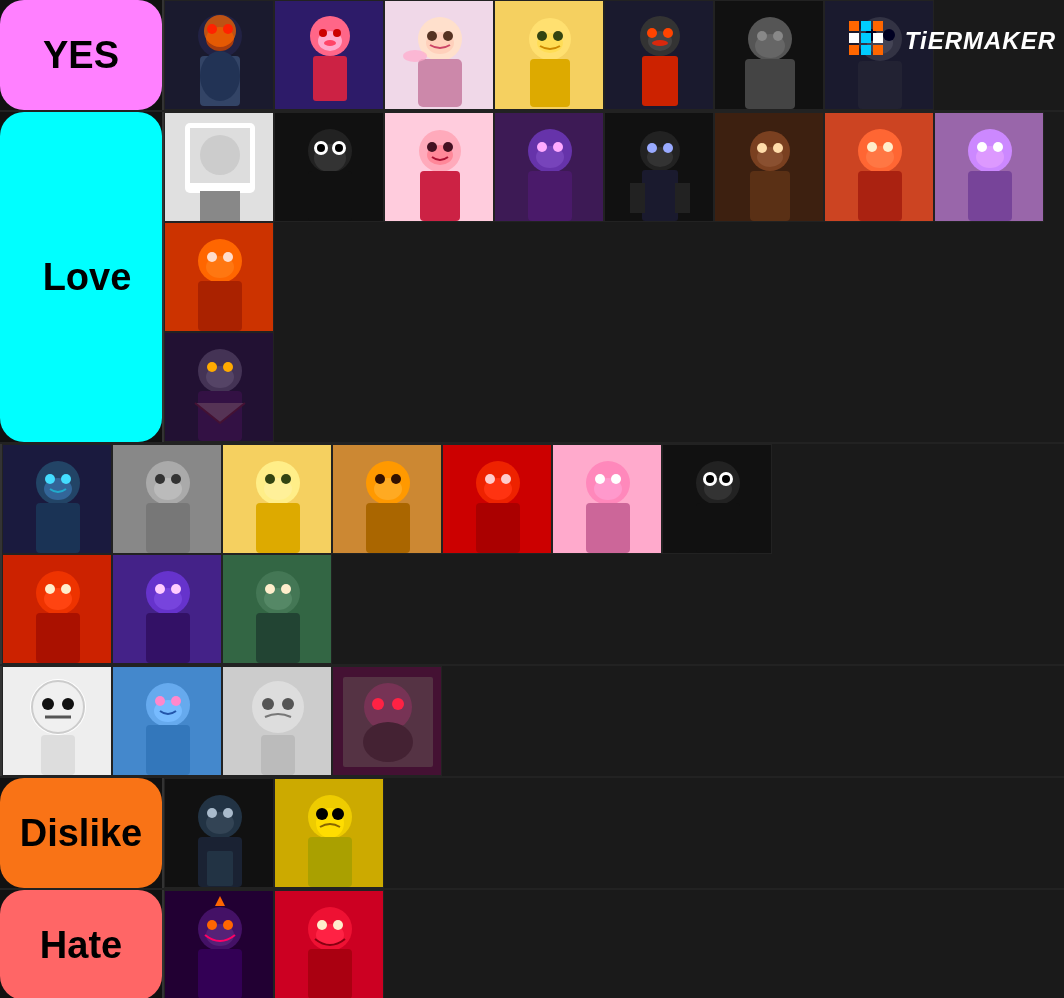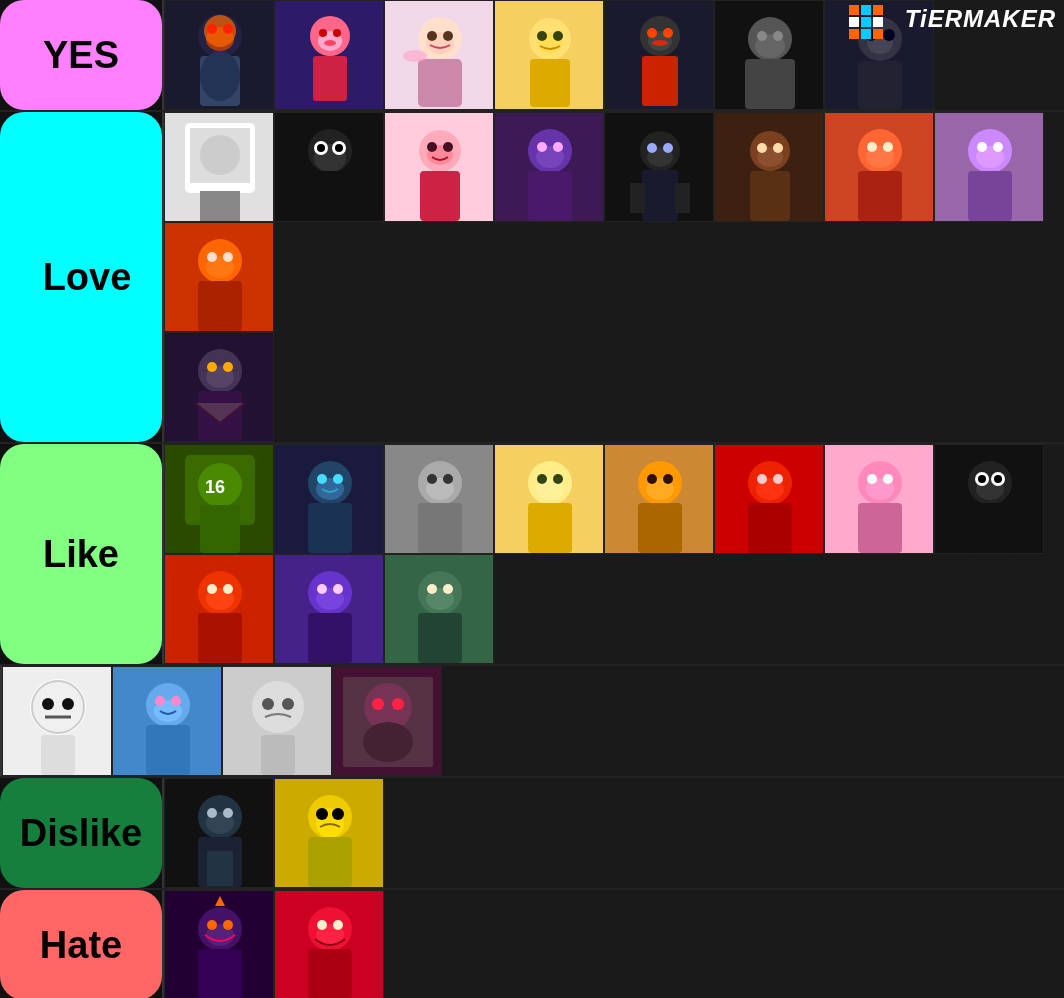--- a/index.html
+++ b/index.html
@@ -134,21 +134,21 @@
   </style>
 </head>
 <body>
 
 <div class="tier-list">
 
   <div class="tier-row">
     <div class="tier-label" style="background:#ff80ff;">YES</div>
     <div class="tier-content" style="position:relative;">
 
-      <div style="position:absolute;top:5px;right:8px;display:flex;align-items:flex-start;gap:22px;z-index:10;">
+      <div style="position:absolute;top:21px;right:8px;display:flex;align-items:flex-end;gap:22px;z-index:10;">
         <div class="tm-grid">
           <div class="tm-cell" style="background:#ff6600;"></div>
           <div class="tm-cell" style="background:#00ccff;"></div>
           <div class="tm-cell" style="background:#ff6600;"></div>
           <div class="tm-cell" style="background:#ffffff;"></div>
           <div class="tm-cell" style="background:#00ccff;"></div>
           <div class="tm-cell" style="background:#ffffff;"></div>
           <div class="tm-cell" style="background:#ff6600;"></div>
           <div class="tm-cell" style="background:#00ccff;"></div>
           <div class="tm-cell" style="background:#ff6600;"></div>
@@ -379,34 +379,22 @@
               <circle cx="63" cy="34" r="5" fill="#ffaa00"></circle>
               <path d="M30 70 L55 90 L80 70" fill="#553355" stroke="#441133" stroke-width="2"></path>
             </svg>
           </div>
         </div>
       </div>
     </div>
   </div>
 
   <div class="tier-row" style="min-height:220px;">
-    <div class="tier-label" style="background:#80ff80;">Like</div>
     <div class="tier-content">
 
-      <div class="tier-cell">
-        <div class="char-img like-1">
-          <svg width="110" height="110" viewBox="0 0 110 110">
-            <rect width="110" height="110" fill="#2a4a00"></rect>
-            <rect x="20" y="10" width="70" height="70" fill="#3a6a00" rx="5"></rect>
-            <circle cx="55" cy="40" r="22" fill="#4a8a00"></circle>
-            <rect x="35" y="60" width="40" height="48" fill="#336600" rx="3"></rect>
-            <text x="40" y="48" font-size="18" fill="white" font-weight="bold">16</text>
-          </svg>
-        </div>
-      </div>
       <div class="tier-cell">
         <div class="char-img like-2">
           <svg width="110" height="110" viewBox="0 0 110 110">
             <rect width="110" height="110" fill="#1a1a3e"></rect>
             <circle cx="55" cy="38" r="22" fill="#224466"></circle>
             <ellipse cx="55" cy="44" rx="14" ry="11" fill="#336699"></ellipse>
             <rect x="33" y="58" width="44" height="50" fill="#1a3355" rx="4"></rect>
             <circle cx="47" cy="34" r="5" fill="#44ddff"></circle>
             <circle cx="63" cy="34" r="5" fill="#44ddff"></circle>
             <path d="M47 44 Q55 50 63 44" stroke="#22aacc" stroke-width="2" fill="none"></path>
@@ -578,21 +566,21 @@
             <circle cx="45" cy="37" r="6" fill="#ff2244"></circle>
             <circle cx="65" cy="37" r="6" fill="#ff2244"></circle>
             <ellipse cx="55" cy="75" rx="25" ry="20" fill="#442233"></ellipse>
           </svg>
         </div>
       </div>
     </div>
   </div>
 
   <div class="tier-row">
-    <div class="tier-label" style="background:#15803d;">Dislike</div>
+    <div class="tier-label" style="background:#f97316;">Dislike</div>
     <div class="tier-content">
       <div class="tier-cell">
         <div class="char-img dislike-1">
           <svg width="110" height="110" viewBox="0 0 110 110">
             <rect width="110" height="110" fill="#111"></rect>
             <circle cx="55" cy="38" r="22" fill="#223344"></circle>
             <ellipse cx="55" cy="44" rx="14" ry="11" fill="#334455"></ellipse>
             <rect x="33" y="58" width="44" height="50" fill="#1a2233" rx="4"></rect>
             <circle cx="47" cy="34" r="5" fill="#aabbcc"></circle>
             <circle cx="63" cy="34" r="5" fill="#aabbcc"></circle>

